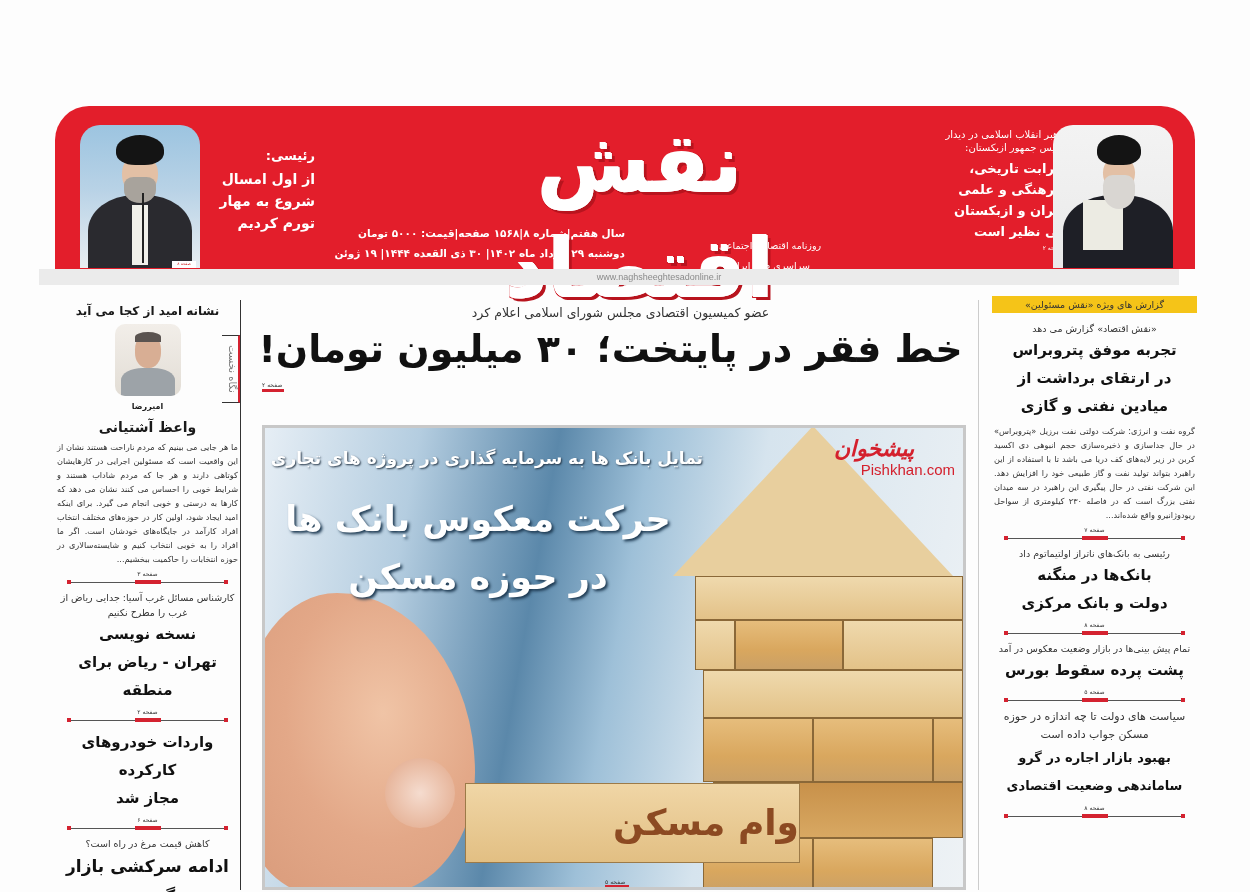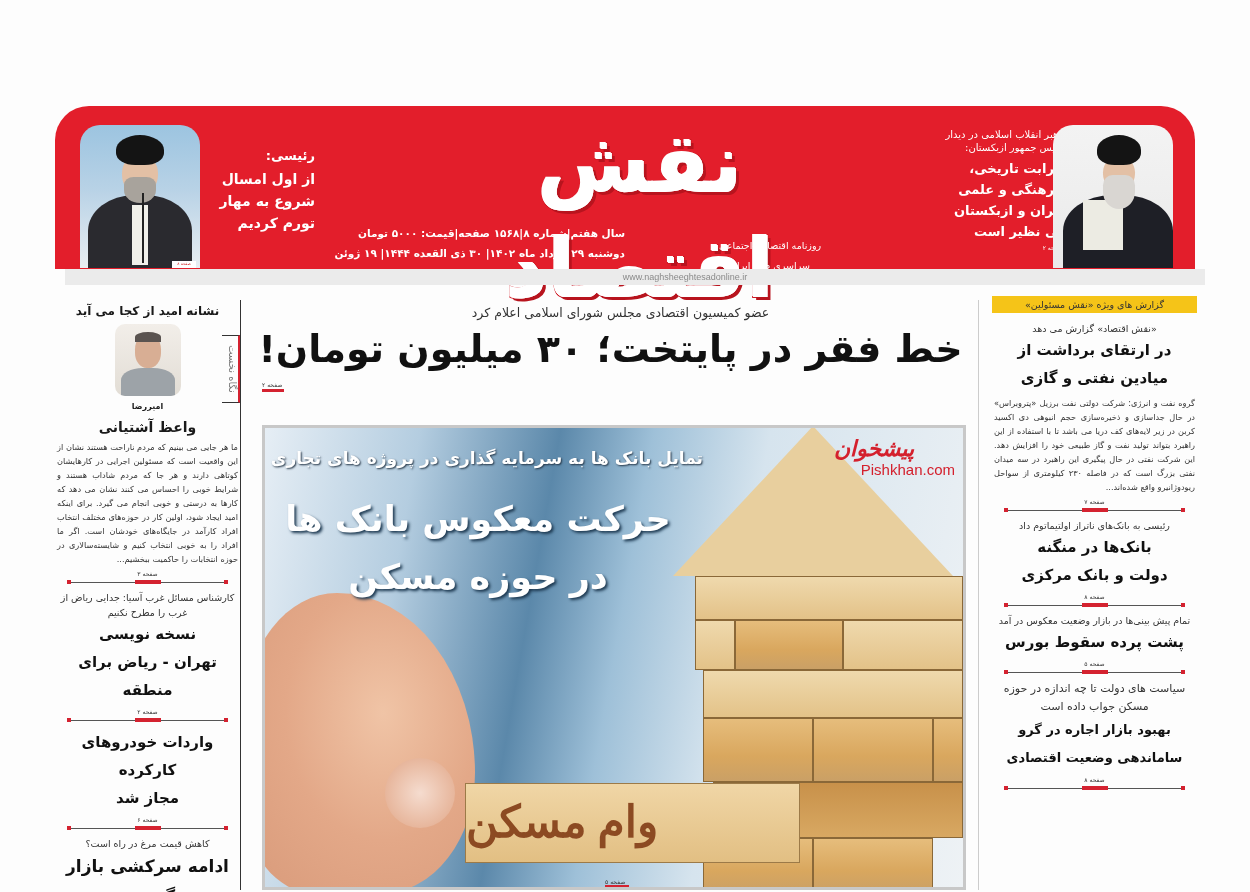--- a/index.html
+++ b/index.html
@@ -5,21 +5,21 @@
   * { box-sizing: border-box; margin: 0; padding: 0; }
   html, body { width: 1250px; height: 892px; background: #fdfdfd; overflow: hidden; }
   body { font-family: "DejaVu Sans", sans-serif; color: #1a1a1a; position: relative; }
 
   
   .masthead {
     position: absolute; left: 55px; top: 106px; width: 1140px; height: 163px;
     background: #e31e2b; border-radius: 34px 34px 0 0;
   }
   .url-bar {
-    position: absolute; left: 65px; top: 269px; width: 1140px; height: 16px;
+    position: absolute; left: 39px; top: 269px; width: 1140px; height: 16px;
     background: #ebebeb; text-align: center; font-size: 9px; color: #8a8a8a;
     line-height: 16px; padding-left: 100px; font-family: "Liberation Sans", sans-serif;
   }
   .photo-box {
     position: absolute; top: 19px; width: 120px; height: 143px; border-radius: 20px 20px 0 0;
     overflow: hidden;
   }
   .photo-left { left: 25px; background: linear-gradient(180deg,#9cc4e0 0%,#b8d2e6 45%,#e9eef2 100%); }
   .photo-right { right: 22px; background: linear-gradient(180deg,#f3f3f3 0%,#eaeaea 100%); }
   .turban { position:absolute; border-radius: 50% 50% 40% 40%; background:#141414; }
@@ -108,21 +108,21 @@
   .block.light { background: linear-gradient(180deg,#efd9ad 0%, #e3c288 100%); }
   .hand {
     position:absolute; left: -20px; top: 165px; width: 230px; height: 300px;
     background: radial-gradient(ellipse at 60% 40%, #f0c4a6 0%, #e3a888 50%, #d89a7a 100%);
     border-radius: 40% 60% 40% 30%;
   }
   .thumb { position:absolute; left: 120px; top: 330px; width: 70px; height: 70px; border-radius: 50%;
     background: radial-gradient(circle at 50% 50%, #f5dccf 0%, #e7b69c 70%); }
   .sign-block { position:absolute; left: 200px; top: 355px; width: 335px; height: 80px;
     background: linear-gradient(180deg,#f0d6a6 0%, #e2bf83 100%); border: 1px solid #9c7a48; }
-  .sign-text { position:absolute; inset:0; text-align:left; font-size: 44px; font-weight:bold; color:#8c4a22; line-height: 78px; direction: rtl; letter-spacing: 6px; font-family: Liberation Serif, serif; }
+  .sign-text { position:absolute; inset:0; text-align:right; font-size: 36px; font-weight:bold; color:#8c4a22; line-height: 78px; direction: rtl; letter-spacing: 6px; }
   .hero-pg { position:absolute; left: 340px; bottom: 2px; font-size: 6px; color:#333; }
   .hero-pg-bar { position:absolute; left: 340px; bottom: 0; width: 24px; height: 2px; background:#d42230; }
 </style>
 </head>
 <body>
 
 <div class="masthead">
   <div class="photo-box photo-left">
     <div class="robe" style="left:8px;top:70px;width:104px;height:80px;"></div>
     <div class="shirt" style="left:52px;top:80px;width:16px;height:60px;"></div>
@@ -260,20 +260,21 @@
     <div class="hero-pg-bar"></div>
   </div>
 </div>
 
 <div class="divider-right"></div>
 <div class="col-right">
   <div class="special-header">گزارش های ویژه «نقش مسئولین»</div>
 
   <div>
     <div class="kicker-s">«نقش اقتصاد» گزارش می دهد</div>
+    <div class="hl-m">تجربه موفق پتروبراس</div>
     <div class="hl-m">در ارتقای برداشت از</div>
     <div class="hl-m">میادین نفتی و گازی</div>
     <div class="body-text" style="margin-top:4px;">گروه نفت و انرژی: شرکت دولتی نفت برزیل «پتروبراس» در حال جداسازی و ذخیره‌سازی حجم انبوهی دی اکسید کربن در زیر لایه‌های کف دریا می باشد تا با استفاده از این راهبرد بتواند تولید نفت و گاز طبیعی خود را افزایش دهد. این شرکت نفتی در حال پیگیری این راهبرد در سه میدان نفتی بزرگ است که در فاصله ۲۳۰ کیلومتری از سواحل ریودوژانیرو واقع شده‌اند...</div>
     <div class="page-ref">صفحه ۷</div>
     <div class="sep">
         <span class="dotl"></span>
         <span class="mid"></span>
         <span class="dotr"></span>
       </div>
   </div>

